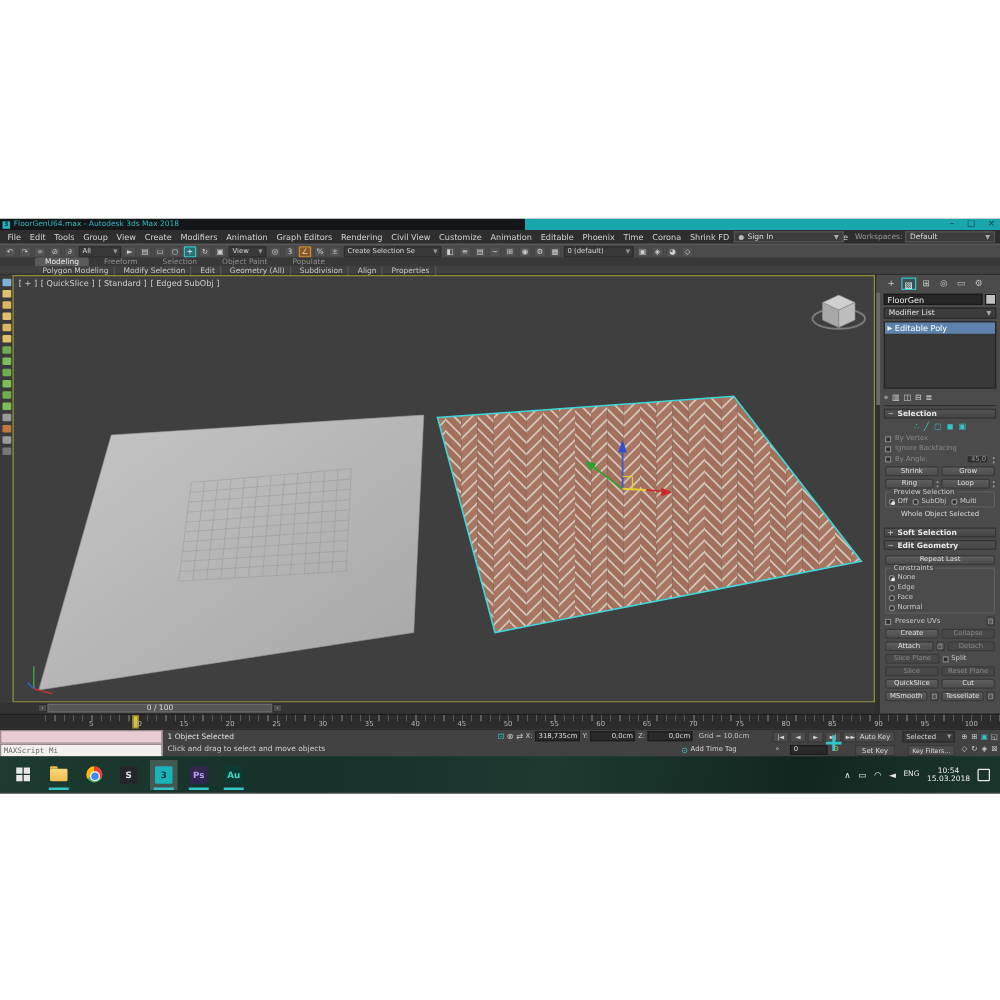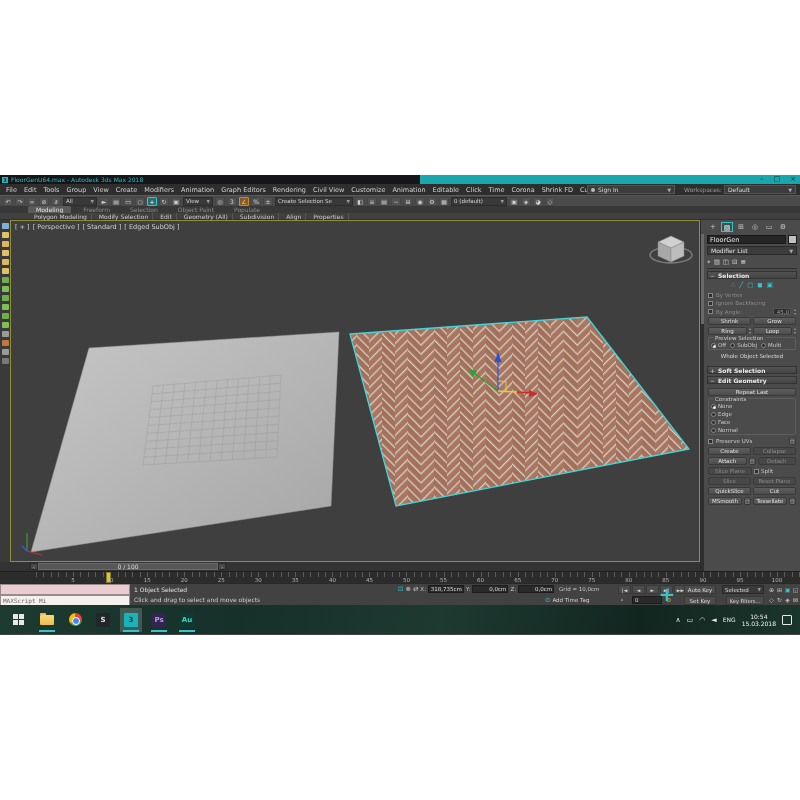--- a/index.html
+++ b/index.html
@@ -177,21 +177,21 @@
         <span class="mitem">View</span>
         <span class="mitem">Create</span>
         <span class="mitem">Modifiers</span>
         <span class="mitem">Animation</span>
         <span class="mitem">Graph Editors</span>
         <span class="mitem">Rendering</span>
         <span class="mitem">Civil View</span>
         <span class="mitem">Customize</span>
         <span class="mitem">Animation</span>
         <span class="mitem">Editable</span>
-        <span class="mitem">Click</span>
+        <span class="mitem">Phoenix</span>
         <span class="mitem">Time</span>
         <span class="mitem">Corona</span>
         <span class="mitem">Shrink FD</span>
         <span class="mitem">CustomScripts</span>
         <span class="mitem">Substance</span>
       </span>
     <div class="signin">
       <span class="head"></span>
       <span>Sign In</span>
       <span class="car">▼</span>
@@ -297,21 +297,21 @@
       <span class="sicon" style="background: rgb(124, 191, 88);"></span>
       <span class="sicon" style="background: rgb(154, 154, 154);"></span>
       <span class="sicon" style="background: rgb(192, 120, 64);"></span>
       <span class="sicon" style="background: rgb(154, 154, 154);"></span>
       <span class="sicon" style="background: rgb(120, 120, 120);"></span>
     </div>
 
   <div class="viewport">
     <div class="vplabel">
       <span>[ + ]</span>
-      <span>[ Perspective ]</span>
+      <span>[ QuickSlice ]</span>
       <span>[ Standard ]</span>
       <span>[ Edged SubObj ]</span>
     </div>
     <svg width="688" height="340" viewBox="0 0 688 340" style="position:absolute;left:0;top:0">
       <defs>
         <linearGradient id="grayGrad" x1="0" y1="0" x2="1" y2="1">
           <stop offset="0" stop-color="#c6c6c6"></stop>
             <stop offset="1" stop-color="#a6a6a6"></stop>
         </linearGradient>
         <pattern id="hbA" width="6.5" height="6.5" patternUnits="userSpaceOnUse" patternTransform="rotate(45)">
@@ -430,20 +430,26 @@
       </div>
     <div class="cpbody">
       <div class="namerow">
         <div class="namefield">FloorGen</div>
         <div class="colorswatch"></div>
       </div>
       <div class="modlist">
         <span>Modifier List</span>
           <span class="car">▼</span>
       </div>
+      <div class="stackbox">
+        <div class="stackitem">
+          <span class="arr">▶</span>
+          <span>Editable Poly</span>
+        </div>
+      </div>
       <div class="stacktools" id="stacktools">
           <span>⌖</span>
           <span>▥</span>
           <span>◫</span>
           <span>⊟</span>
           <span>≣</span>
         </div>
 
       <div class="rollout">
         <div class="rhead">

